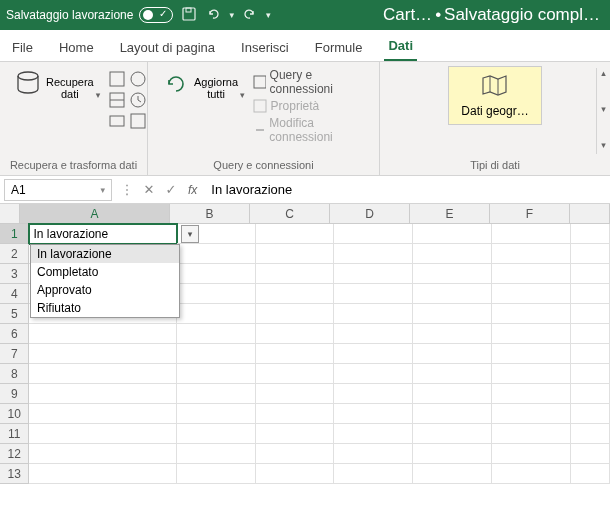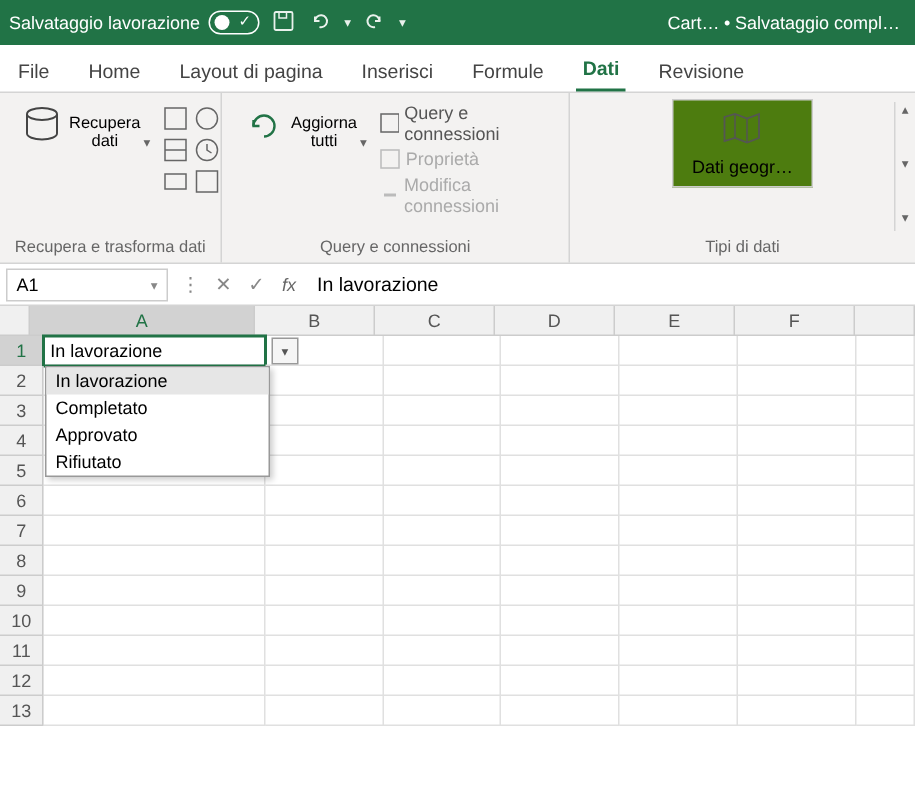--- a/index.html
+++ b/index.html
@@ -4,21 +4,21 @@
 <style>
 * { box-sizing: border-box; margin: 0; padding: 0; font-family: "Segoe UI", Arial, sans-serif; }
 body { width: 610px; height: 530px; overflow: hidden; background: #fff; font-size: 12px; }
 
 .titlebar { height: 30px; background: #217346; color: #fff; display: flex; align-items: center; padding: 0 6px; gap: 8px; }
 .titlebar .autosave { display: flex; align-items: center; gap: 6px; font-size: 12px; }
 .toggle { width: 34px; height: 16px; border: 1px solid #fff; border-radius: 8px; position: relative; background: transparent; }
 .toggle .knob { width: 10px; height: 10px; border-radius: 50%; background: #fff; position: absolute; top: 2px; left: 3px; }
 .toggle .check { position: absolute; right: 5px; top: 0; font-size: 10px; }
 .tb-icon { color: #fff; opacity: 0.9; cursor: pointer; }
-.tb-title { flex: 1; text-align: center; font-size: 12px; display: flex; justify-content: flex-end; gap: 3px; padding-right: 4px; }
+.tb-title { flex: 1; text-align: center; font-size: 17px; display: flex; justify-content: flex-end; gap: 3px; padding-right: 4px; }
 
 .tabs { height: 32px; background: #fff; border-bottom: 1px solid #d4d4d4; display: flex; align-items: flex-end; padding: 0 8px; gap: 18px; }
 .tab { padding: 6px 4px; font-size: 13px; color: #444; cursor: pointer; }
 .tab.active { color: #217346; border-bottom: 2px solid #217346; font-weight: 600; }
 
 .ribbon { height: 114px; background: #f3f2f1; border-bottom: 1px solid #d4d4d4; display: flex; position: relative; }
 .ribbon-group { border-right: 1px solid #d4d4d4; padding: 4px 8px 2px; display: flex; flex-direction: column; justify-content: space-between; }
 .ribbon-group-label { text-align: center; font-size: 11px; color: #666; padding: 2px 0; margin-top: 12px; }
 .rg-content { flex: 1; display: flex; align-items: flex-start; gap: 4px; }
 .big-btn { display: flex; flex-direction: row; align-items: flex-end; gap: 2px; padding: 2px 4px; cursor: pointer; }
@@ -92,21 +92,20 @@
   </div>
 </div>
 
 <div class="tabs" id="tabs">
     <div class="tab">File</div>
     <div class="tab">Home</div>
     <div class="tab">Layout di pagina</div>
     <div class="tab">Inserisci</div>
     <div class="tab">Formule</div>
     <div class="tab active">Dati</div>
-    <div class="tab">Revisione</div>
   </div>
 
 <div class="ribbon">
   <div class="ribbon-group" style="width:148px">
     <div class="rg-content">
       <div class="big-btn">
         <div class="ic">
           <svg width="30" height="30" viewBox="0 0 30 30">
               <ellipse cx="15" cy="7" rx="10" ry="4" fill="none" stroke="#444" stroke-width="1.3"></ellipse>
               <path d="M5 7 V20 A10 4 0 0 0 25 20 V7" fill="none" stroke="#444" stroke-width="1.3"></path>
@@ -172,21 +171,21 @@
             </svg>
           <span>Modifica connessioni</span>
         </div>
       </div>
     </div>
     <div class="ribbon-group-label">Query e connessioni</div>
   </div>
 
   <div class="ribbon-group" style="flex:1;border-right:none">
     <div class="rg-content" style="justify-content:center">
-      <div style="border:1px solid #ccc;padding:6px 12px;display:flex;flex-direction:column;align-items:center;gap:4px;background:#4d7c0f">
+      <div style="border:1px solid #ccc;padding:6px 12px;display:flex;flex-direction:column;align-items:center;gap:4px;background:#fef9c3">
         <span>
           <svg width="30" height="24" viewBox="0 0 30 24">
               <path d="M3 5 L10 3 L18 6 L26 3 V19 L18 22 L10 19 L3 21 Z" fill="none" stroke="#555" stroke-width="1.2"></path>
               <line x1="10" y1="3" x2="10" y2="19" stroke="#555"></line>
               <line x1="18" y1="6" x2="18" y2="22" stroke="#555"></line>
             </svg>
         </span>
         <span style="font-size:12px">Dati geogr…</span>
       </div>
     </div>

